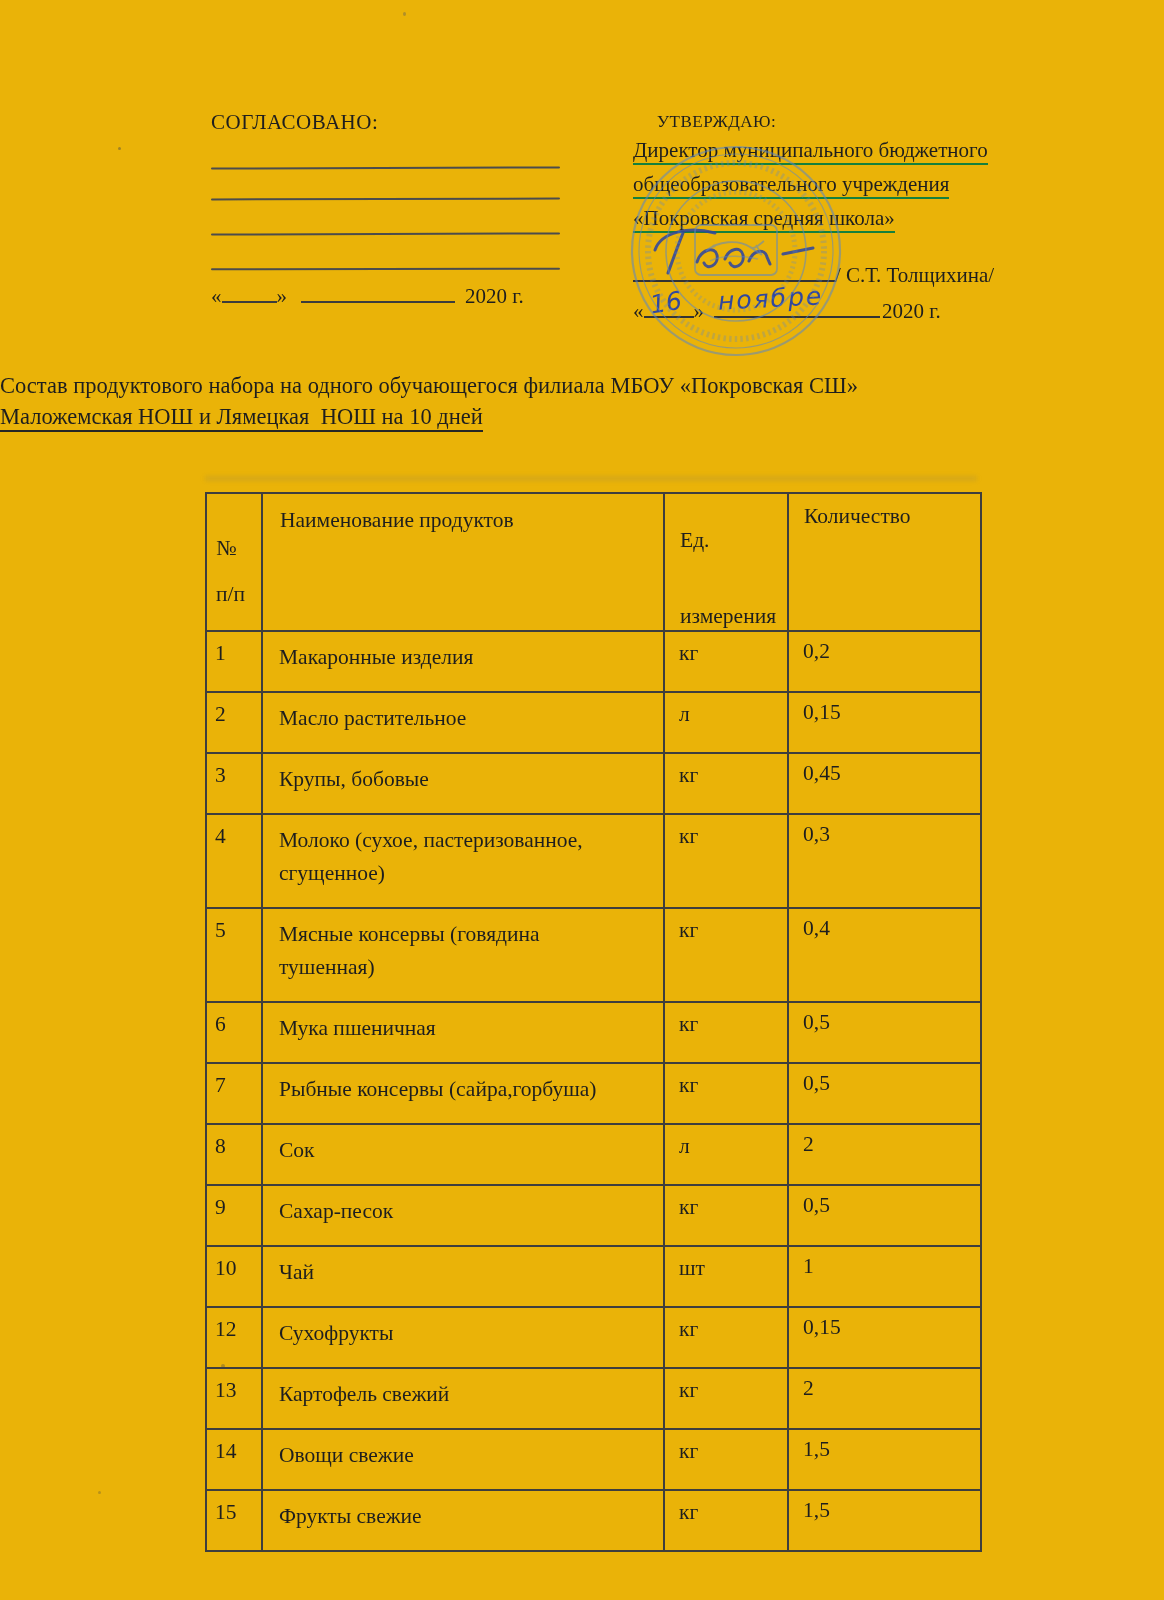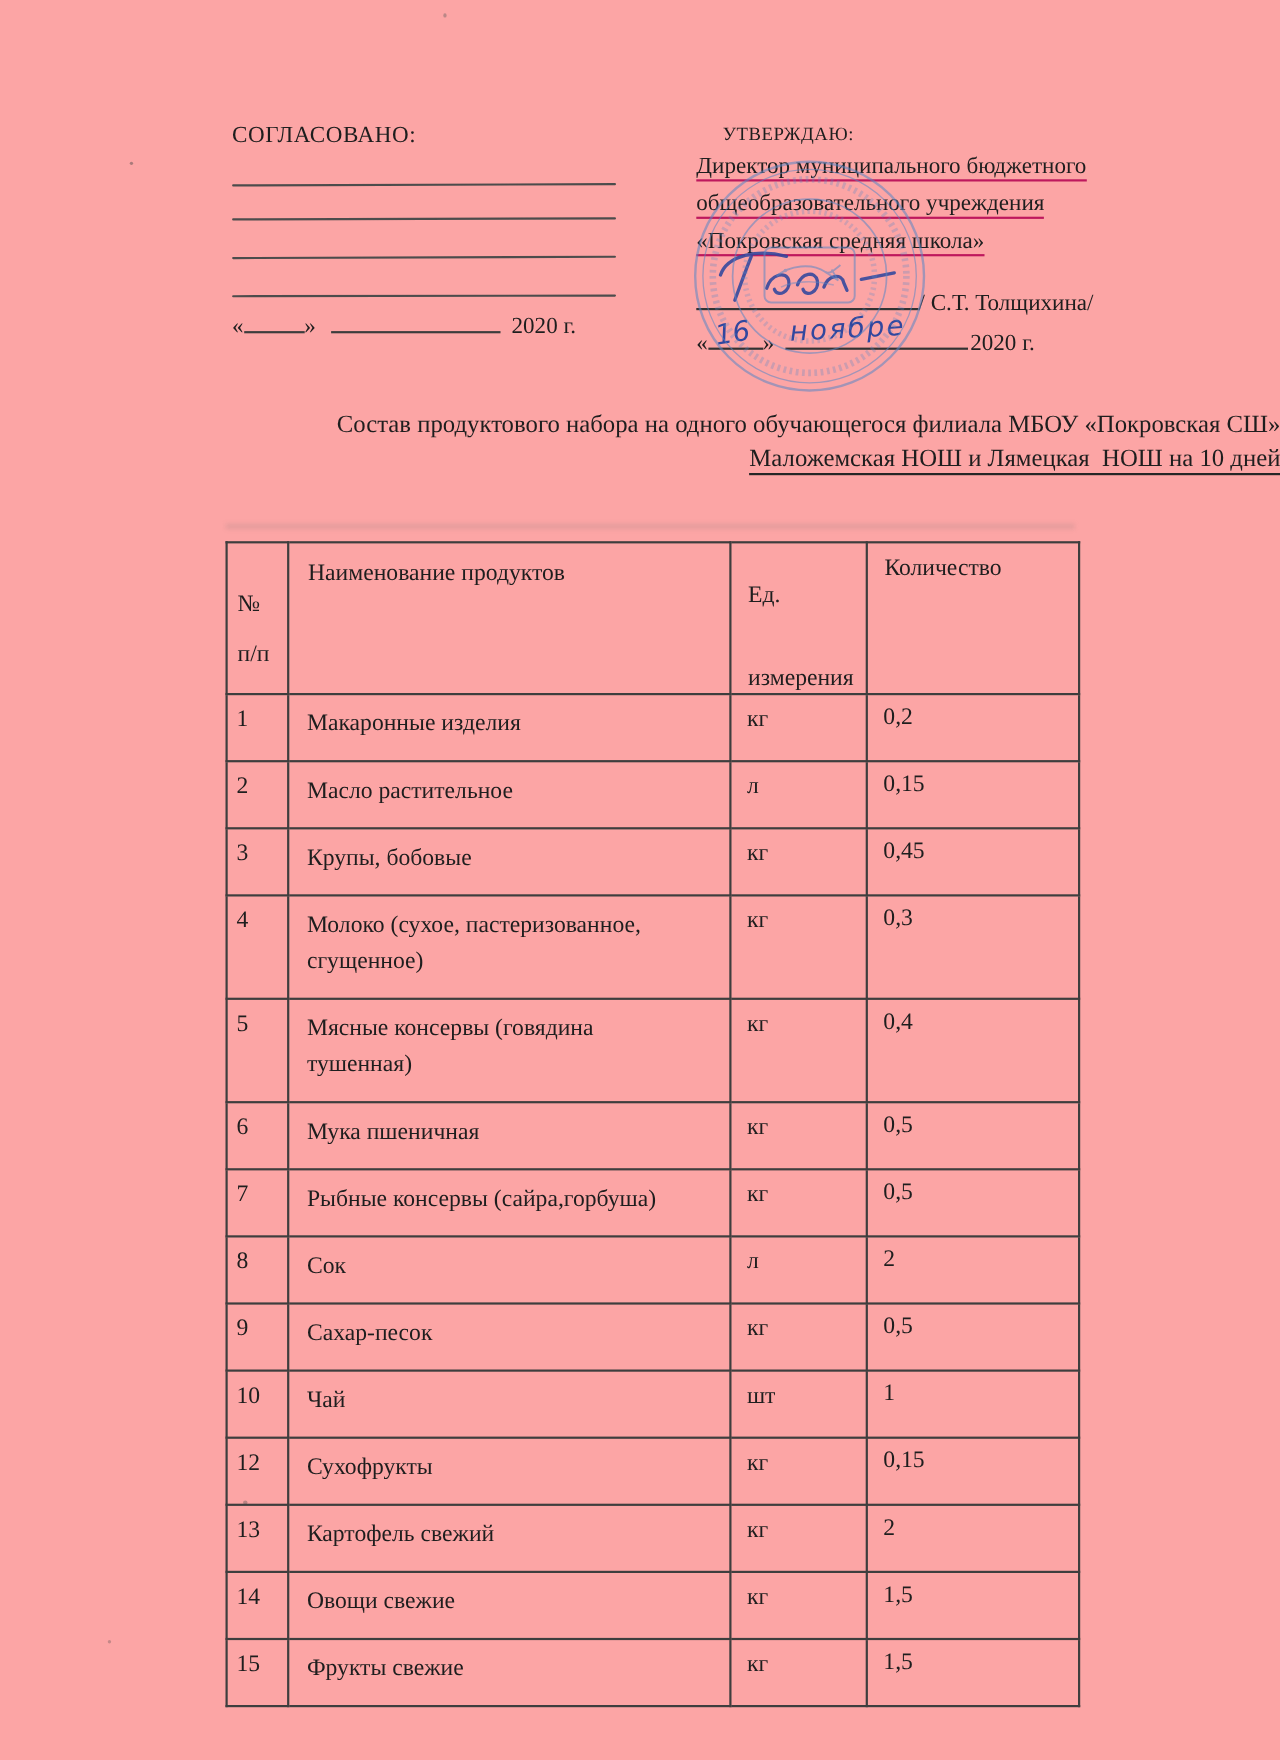--- a/index.html
+++ b/index.html
@@ -1,53 +1,53 @@
 <!DOCTYPE html>
 <html lang="ru"><head>
 <meta charset="utf-8">
 <style>
   html,body{margin:0;padding:0;background:#e8e8e6;}
   .page{
     position:relative;
     width:1164px;height:1600px;
     margin:0 auto;
-    background:#fca5a5;
+    background:#eab308;
     font-family:"Liberation Serif","DejaVu Serif",serif;
     color:#1e1e1e;
     overflow:hidden;
   }
   
   .left-block{position:absolute;left:211px;top:110px;width:360px;}
   .left-title{font-size:21px;letter-spacing:.5px;}
   .blank-line{position:absolute;left:0;width:349px;height:2px;background:#4c4c4c;border-radius:1px;}
   .bl1{top:57px;transform:rotate(-.2deg);}
   .bl2{top:88px;transform:rotate(-.15deg);}
   .bl3{top:123px;transform:rotate(-.2deg);}
   .bl4{top:158px;transform:rotate(-.1deg);}
   .left-date{position:absolute;left:0;top:171px;font-size:21px;white-space:nowrap;}
   .blank-span{display:inline-block;border-bottom:2px solid #3c3c3c;height:20px;vertical-align:baseline;}
   .w55{width:55px;} .w154{width:154px;margin-left:14px;margin-right:10px;}
   
   .right-block{position:absolute;left:633px;top:112px;width:470px;}
   .right-title{font-size:17px;margin-left:24px;letter-spacing:.5px;}
   .org-line{font-size:21px;line-height:31px;margin-top:3px;}
-  .org-line .u{border-bottom:2px solid #be185d;padding-bottom:1px;}
+  .org-line .u{border-bottom:2px solid #15803d;padding-bottom:1px;}
   .sig-row{position:relative;margin-top:24px;font-size:21px;white-space:nowrap;}
   .sig-line{display:inline-block;width:202px;border-bottom:2px solid #333;height:22px;}
   .sig-svg{position:absolute;left:8px;top:-38px;pointer-events:none;}
   .right-date{position:relative;margin-top:8px;font-size:21px;white-space:nowrap;}
   .hand{font-family:"DejaVu Sans",sans-serif;font-style:italic;color:#31479e;}
   .day-blank{display:inline-block;width:50px;border-bottom:2px solid #333;height:20px;text-align:center;position:relative;}
   .day-hand{position:absolute;left:6px;top:-8px;font-size:25px;transform:rotate(-9deg);}
   .month-blank{display:inline-block;width:166px;border-bottom:2px solid #333;height:20px;margin-left:10px;margin-right:2px;position:relative;}
   .month-hand{position:absolute;left:4px;top:-12px;font-size:25px;letter-spacing:2px;transform:rotate(-3deg);}
   
   .stamp{position:absolute;left:626px;top:141px;width:220px;height:220px;pointer-events:none;opacity:.55;}
   
-  .doc-title{position:absolute;left:0;top:370px;width:1164px;text-align:right;font-size:22.5px;line-height:31px;}
+  .doc-title{position:absolute;left:0;top:370px;width:1164px;text-align:left;font-size:22.5px;line-height:31px;}
   .doc-title .t2{border-bottom:2px solid #262626;padding-bottom:1px;white-space:pre;}
   
   table.products{
     position:absolute;left:205px;top:492px;
     border-collapse:collapse;table-layout:fixed;
     font-size:21.5px;
   }
   table.products td,table.products th{
     border:2px solid #3e3e3e;
     vertical-align:top;text-align:left;font-weight:normal;

